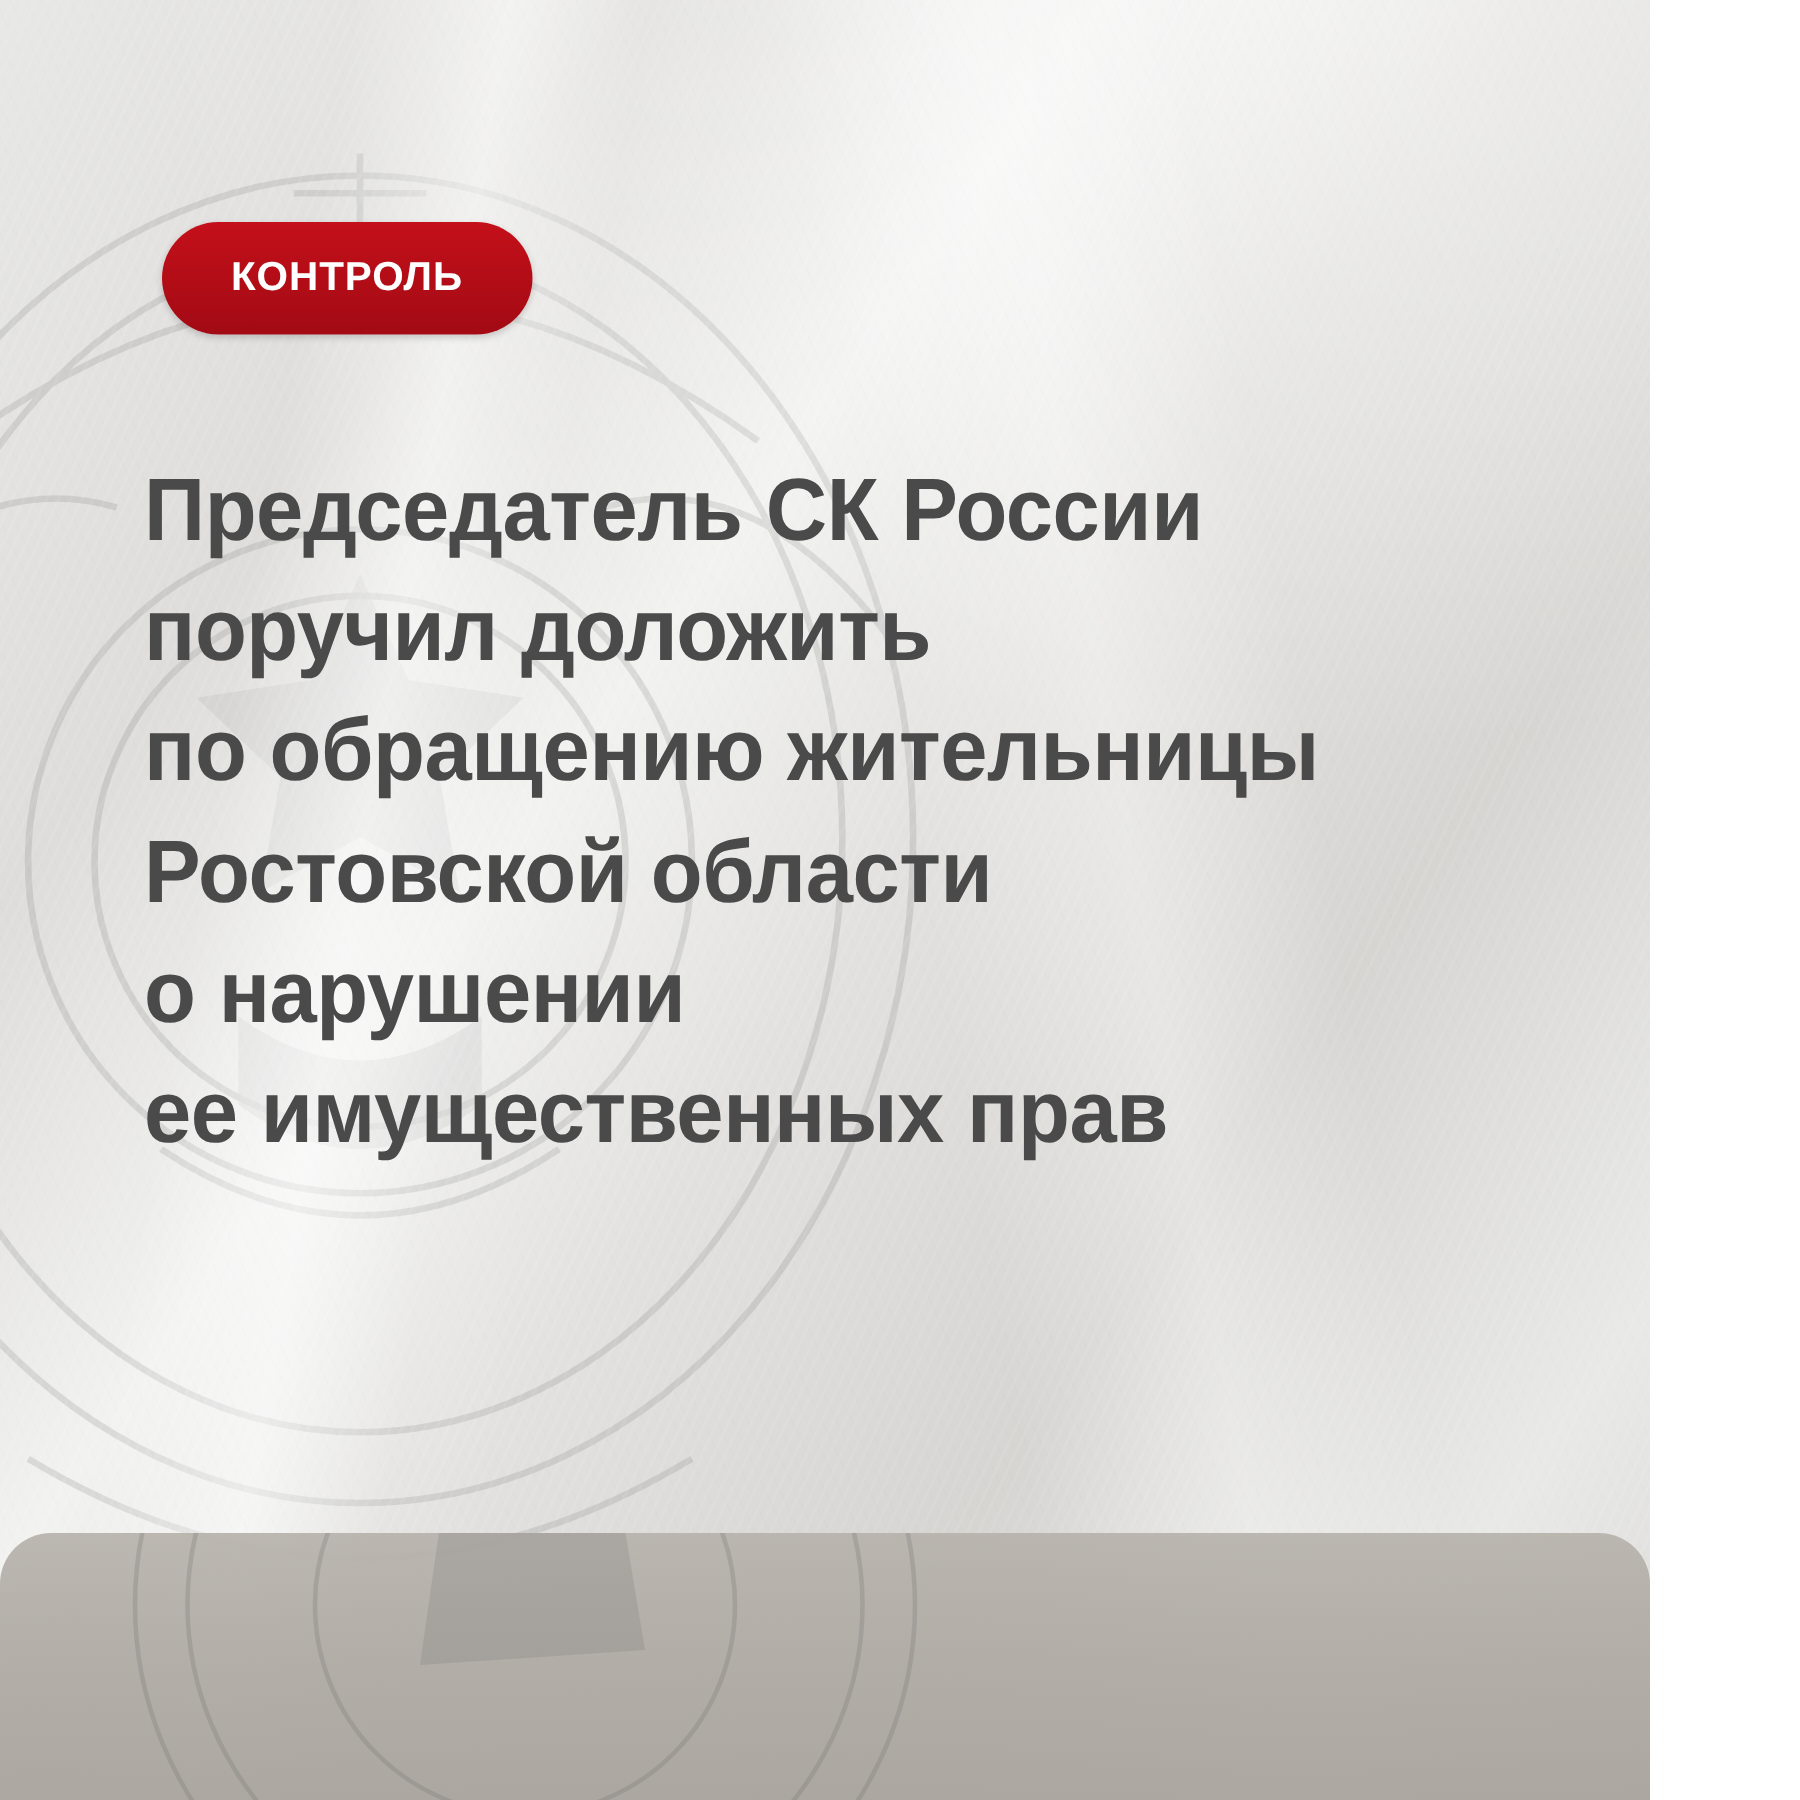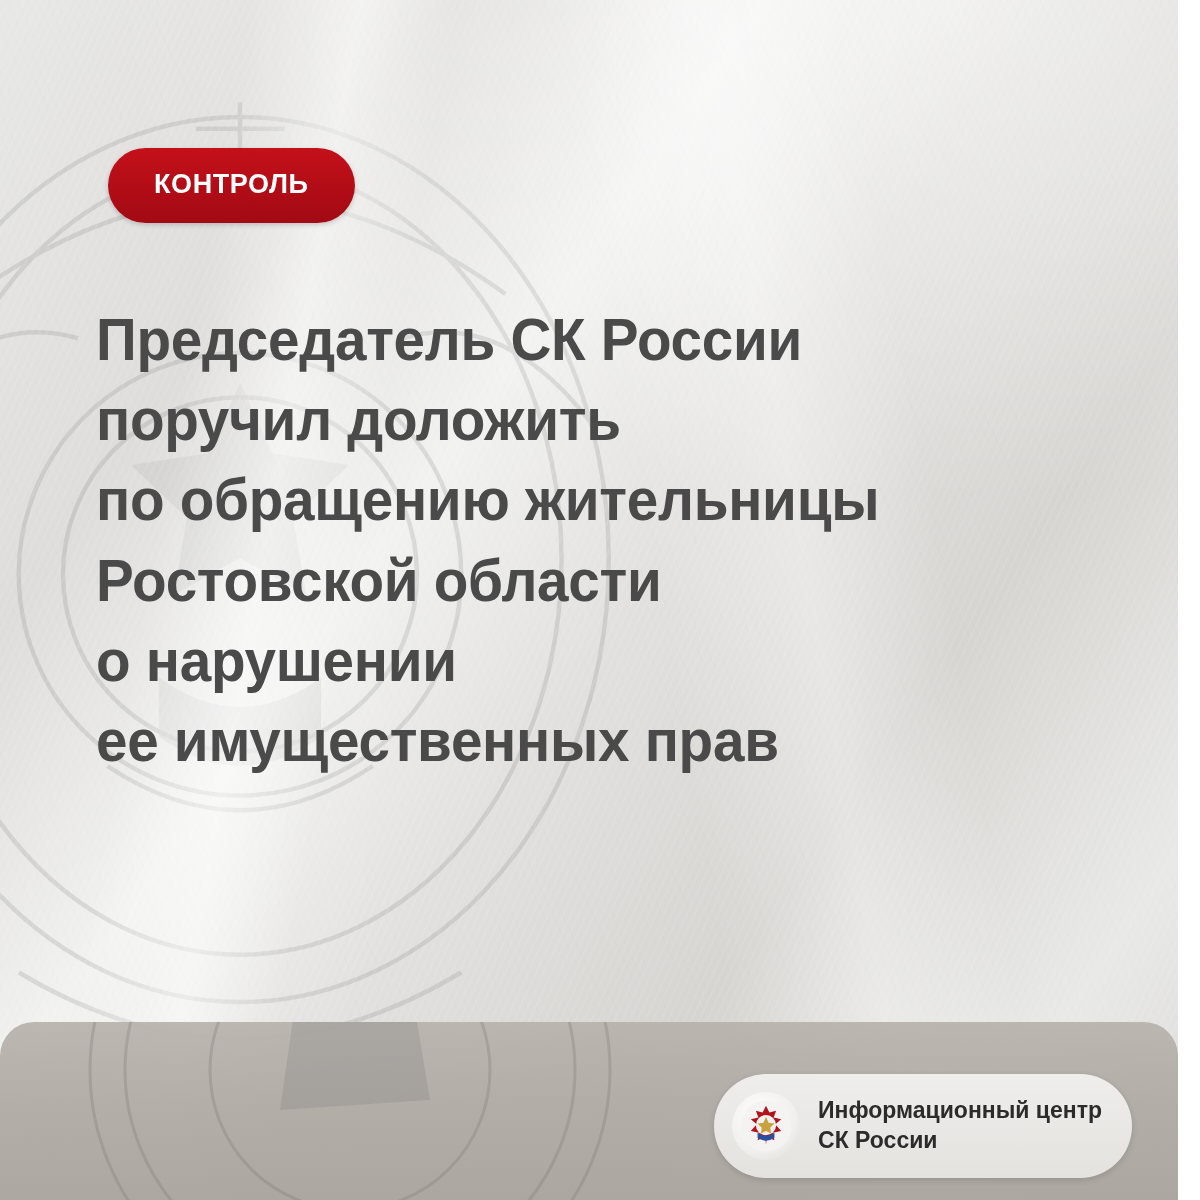--- a/index.html
+++ b/index.html
@@ -2,25 +2,26 @@
 <html lang="ru"><head>
 <meta charset="utf-8">
 <style>
   html, body {
     margin: 0;
     padding: 0;
     background: #ffffff;
   }
   .card {
     position: relative;
-    width: 1178px;
+    width: 1080px;
     height: 1200px;
     overflow: hidden;
     font-family: "Liberation Sans", sans-serif;
     background: #14b8a6;
+    padding-left: 20px;
   }
 
   
   .bg-base {
     position: absolute;
     inset: 0;
     background:
       linear-gradient(125deg, #e8e8e6 0%, #dedddb 22%, #f2f2f1 38%, #e2e1df 52%, #d6d5d2 70%, #e9e9e7 88%, #dcdbd9 100%);
   }
   .bg-sheen {
@@ -201,30 +202,15 @@
           <path d="M250 150 q60 -30 110 10 l20 120 -150 10z"></path>
           <path d="M300 120 l10 26 28 4 -20 20 5 28 -23 -14 -24 14 5 -28 -20 -20 28 -4z"></path>
         </g>
         <g fill="#7e7a74" opacity=".7" font-family="DejaVu Sans, sans-serif" font-size="26" font-weight="bold">
           <text x="120" y="470">СЛЕД</text>
           <text x="400" y="470">ИТЬ</text>
         </g>
       </svg>
     </div>
 
-    <div class="logo-pill">
-      <div class="logo-mark">
-        <svg viewBox="0 0 64 64" xmlns="http://www.w3.org/2000/svg" aria-hidden="true">
-          <circle cx="32" cy="32" r="30" fill="#f4f3f1"></circle>
-          <path d="M32 8 L36 16 L44 14 L41 22 L50 24 L43 30 L50 38 L40 40 L42 49 L33 45 L32 54 L31 45 L22 49 L24 40 L14 38 L21 30 L14 24 L23 22 L20 14 L28 16 Z" fill="#b2121c"></path>
-          <circle cx="32" cy="31" r="12" fill="#f2f1ef"></circle>
-          <path d="M32 21 l3 7 7 1 -5 5 1 7 -6 -3 -6 3 1 -7 -5 -5 7 -1 z" fill="#c8a23a"></path>
-          <path d="M22 40 q10 7 20 0 l0 6 q-10 7 -20 0 z" fill="#2a4fa0"></path>
-        </svg>
-      </div>
-      <div class="logo-text">
-        <span>Информационный центр</span>
-        <span>СК России</span>
-      </div>
-    </div>
   </div>
 
 </div>
 
 </body></html>

